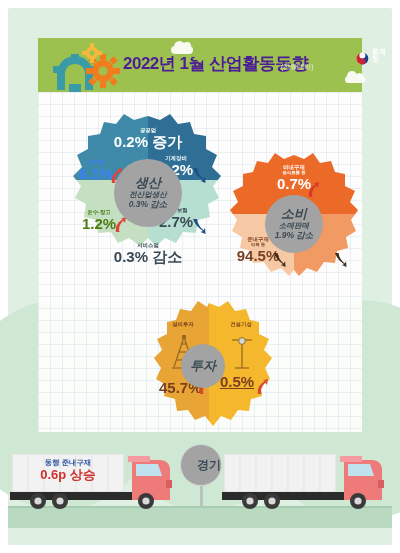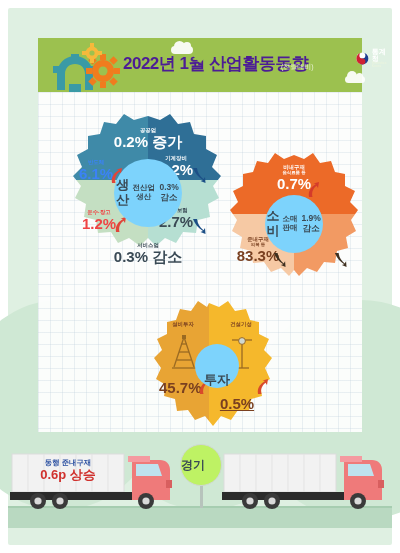--- a/index.html
+++ b/index.html
@@ -112,25 +112,26 @@
     white-space: nowrap;
     pointer-events: none;
   }
   .lbl-name { font-size: 5.4px; font-weight: bold; }
   .lbl-val  { font-size: 15px; font-weight: bold; }
   .lbl-name2 { font-size: 4.4px; font-weight: bold; }
 
   .hub {
     position: absolute;
     border-radius: 50%;
-    background: #7dd3fc;
-    display: flex; flex-direction: row;
+    background: #a3a3a3;
+    display: flex; flex-direction: column;
     align-items: center; justify-content: center;
     line-height: 1.15;
     text-align: center;
+    font-style: italic;
   }
   .hub-title { font-size: 13px; font-weight: bold; color: #3a4a55; }
   .hub-sub   { font-size: 7.5px; font-weight: bold; color: #3a4a55; }
   .hub-val   { font-size: 8.5px; font-weight: bold; color: #3a4a55; }
 
   .arrow { position: absolute; }
 
   
   .ground {
     position: absolute;
@@ -151,23 +152,23 @@
     white-space: nowrap;
   }
   .cargo-l1 { font-size: 7.4px; font-weight: bold; color: #2a4fa0; }
   .cargo-l2 { font-size: 13px; font-weight: bold; color: #d0312d; }
 
   .sign-circle {
     position: absolute;
     left: 180px; top: 444px;
     width: 42px; height: 42px;
     border-radius: 50%;
-    background: #bef264;
+    background: #a3a3a3;
     border: 1.5px solid #cfd8d2;
-    display: flex; align-items: center; justify-content: flex-start;
+    display: flex; align-items: center; justify-content: flex-end;
   }
   .sign-text { font-size: 12px; font-weight: bold; color: #3a4a55; }
   .sign-post {
     position: absolute;
     left: 200px; top: 484px;
     width: 2.5px; height: 24px;
     background: #b7c3bc;
   }
 </style>
 </head>
@@ -278,21 +279,21 @@
     <div class="gear-label" style="left:76px; top:44px; width:56px; color:#ffffff;">
       <div class="lbl-name">기계장비</div>
       <div class="lbl-val">3.2%</div>
     </div>
     <div class="arrow" style="left:120px; top:55px;">
       <svg width="14" height="16" viewBox="0 0 14 16">
         <path d="M1 1 C3 6 6 10 11 13 L8.5 14 L13.5 16 L13 10 L11.5 12.2 C7.5 9 5.5 5.5 5 1 Z" fill="#1c4f86"></path>
       </svg>
     </div>
 
-    <div class="gear-label" style="left:2px; top:98px; width:50px; color:#ef4444;">
+    <div class="gear-label" style="left:2px; top:98px; width:50px; color:#4d7c0f;">
       <div class="lbl-name">운수·창고</div>
       <div class="lbl-val">1.2%</div>
     </div>
     <div class="arrow" style="left:41px; top:105px;">
       <svg width="14" height="16" viewBox="0 0 14 16">
         <path d="M3 15 C2 9 5 5 10 2 L7.5 1.5 L13 0 L12 6 L10.5 3.8 C6.5 7 5.5 11 6.5 15 Z" fill="#e0453a"></path>
       </svg>
     </div>
 
     <div class="gear-label" style="left:76px; top:96px; width:56px; color:#3a4a55;">
@@ -339,21 +340,21 @@
     </div>
     <div class="arrow" style="left:77px; top:30px;">
       <svg width="14" height="16" viewBox="0 0 14 16">
         <path d="M3 15 C2 9 5 5 10 2 L7.5 1.5 L13 0 L12 6 L10.5 3.8 C6.5 7 5.5 11 6.5 15 Z" fill="#d43b2a"></path>
       </svg>
     </div>
 
     <div class="gear-label" style="left:4px; top:85px; width:50px; color:#7a4020;">
       <div class="lbl-name">준내구재</div>
       <div class="lbl-name2">의복 등</div>
-      <div class="lbl-val">83.3%</div>
+      <div class="lbl-val">94.5%</div>
     </div>
     <div class="arrow" style="left:44px; top:100px;">
       <svg width="13" height="15" viewBox="0 0 14 16">
         <path d="M1 1 C3 6 6 10 11 13 L8.5 14 L13.5 16 L13 10 L11.5 12.2 C7.5 9 5.5 5.5 5 1 Z" fill="#3f3020"></path>
       </svg>
     </div>
 
     <div class="arrow" style="left:105px; top:100px;">
       <svg width="13" height="15" viewBox="0 0 14 16">
         <path d="M1 1 C3 6 6 10 11 13 L8.5 14 L13.5 16 L13 10 L11.5 12.2 C7.5 9 5.5 5.5 5 1 Z" fill="#3f3020"></path>
@@ -412,30 +413,30 @@
     <div class="arrow" style="left:84px; top:35px;">
       <svg width="26" height="36" viewBox="0 0 26 36">
         <g stroke="#9a6a22" stroke-width="1.3" fill="none">
           <line x1="13" y1="6" x2="13" y2="33"></line>
           <line x1="3" y1="5" x2="23" y2="5"></line>
           <line x1="6" y1="33" x2="20" y2="33"></line>
         </g>
         <circle cx="13" cy="6" r="3.4" fill="#cfd8d2" stroke="#9a6a22" stroke-width="1"></circle>
       </svg>
     </div>
-    <div class="gear-label" style="left:72px; top:96px; width:40px; color:#7a4020;text-decoration:underline;">
+    <div class="gear-label" style="left:72px; top:74px; width:40px; color:#7a4020;text-decoration:underline;">
       <div class="lbl-val">0.5%</div>
     </div>
     <div class="arrow" style="left:110px; top:79px;">
       <svg width="14" height="16" viewBox="0 0 14 16">
         <path d="M3 15 C2 9 5 5 10 2 L7.5 1.5 L13 0 L12 6 L10.5 3.8 C6.5 7 5.5 11 6.5 15 Z" fill="#d94a2a"></path>
       </svg>
     </div>
 
-    <div class="hub" style="left:50px; top:44px; width:44px; height:44px;align-items:flex-end;">
+    <div class="hub" style="left:36px; top:44px; width:44px; height:44px;">
       <span class="hub-title">투자</span>
     </div>
   </div>
 
   <div class="ground"></div>
   <div class="ground-line"></div>
 
   <div class="truck" style="left:10px; top:450px;">
     <svg width="172" height="60" viewBox="0 0 172 60">
       <rect x="2" y="4" width="112" height="38" fill="#f2f2f2" stroke="#dcdcdc" stroke-width="1"></rect>

